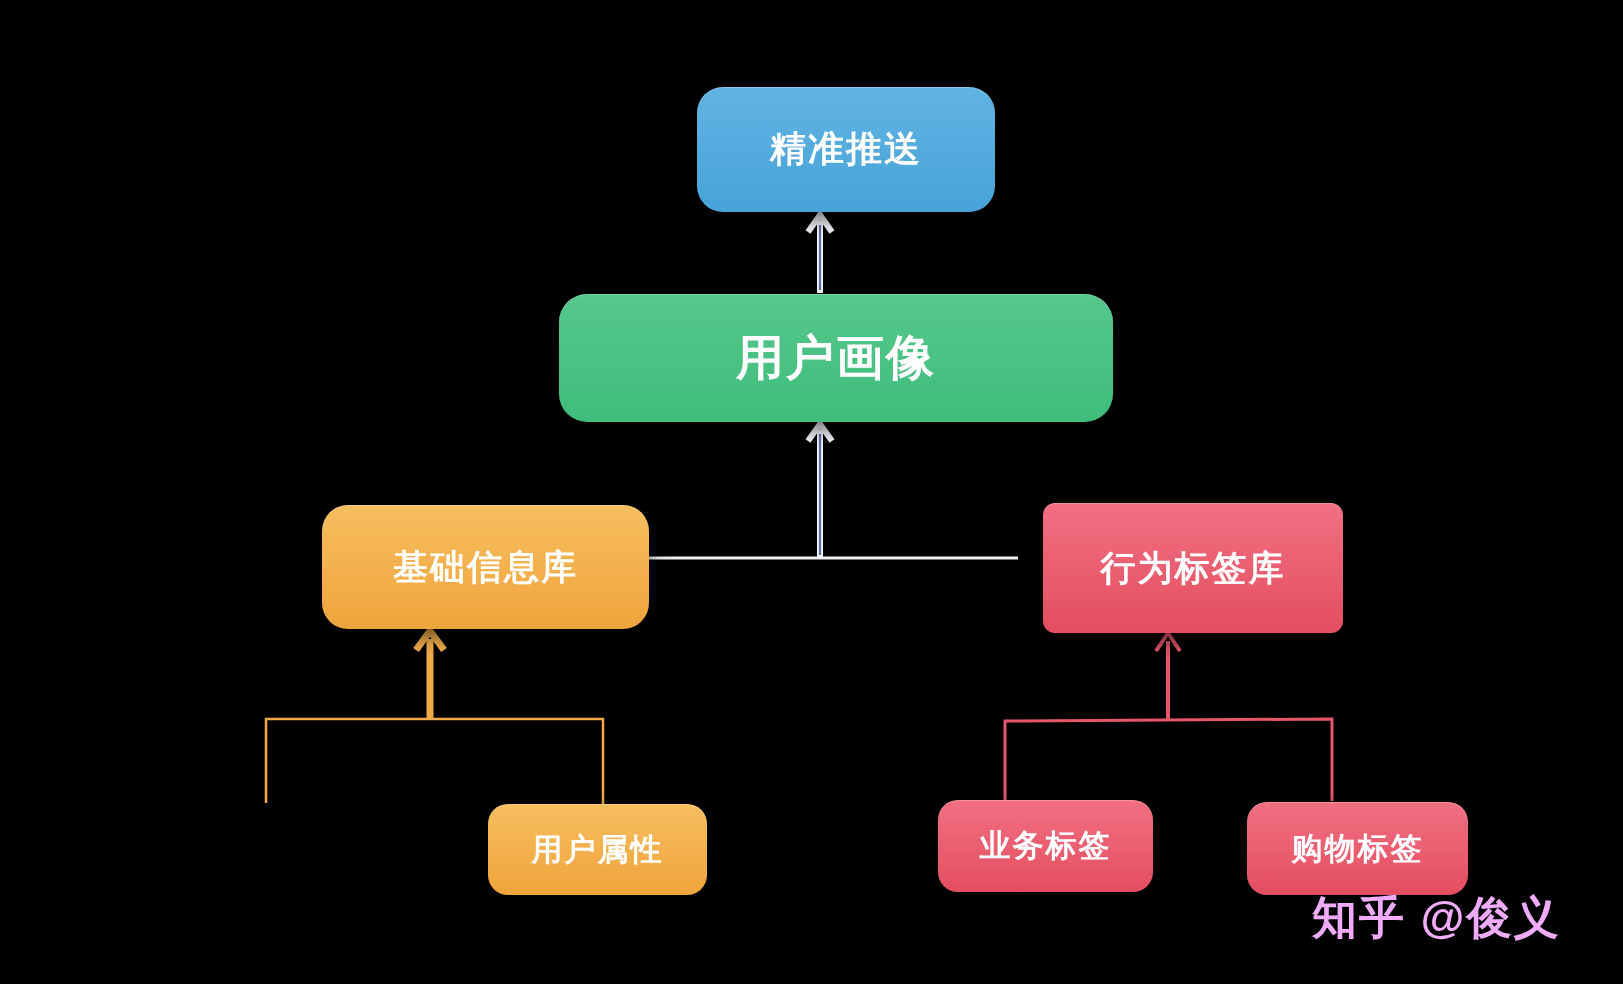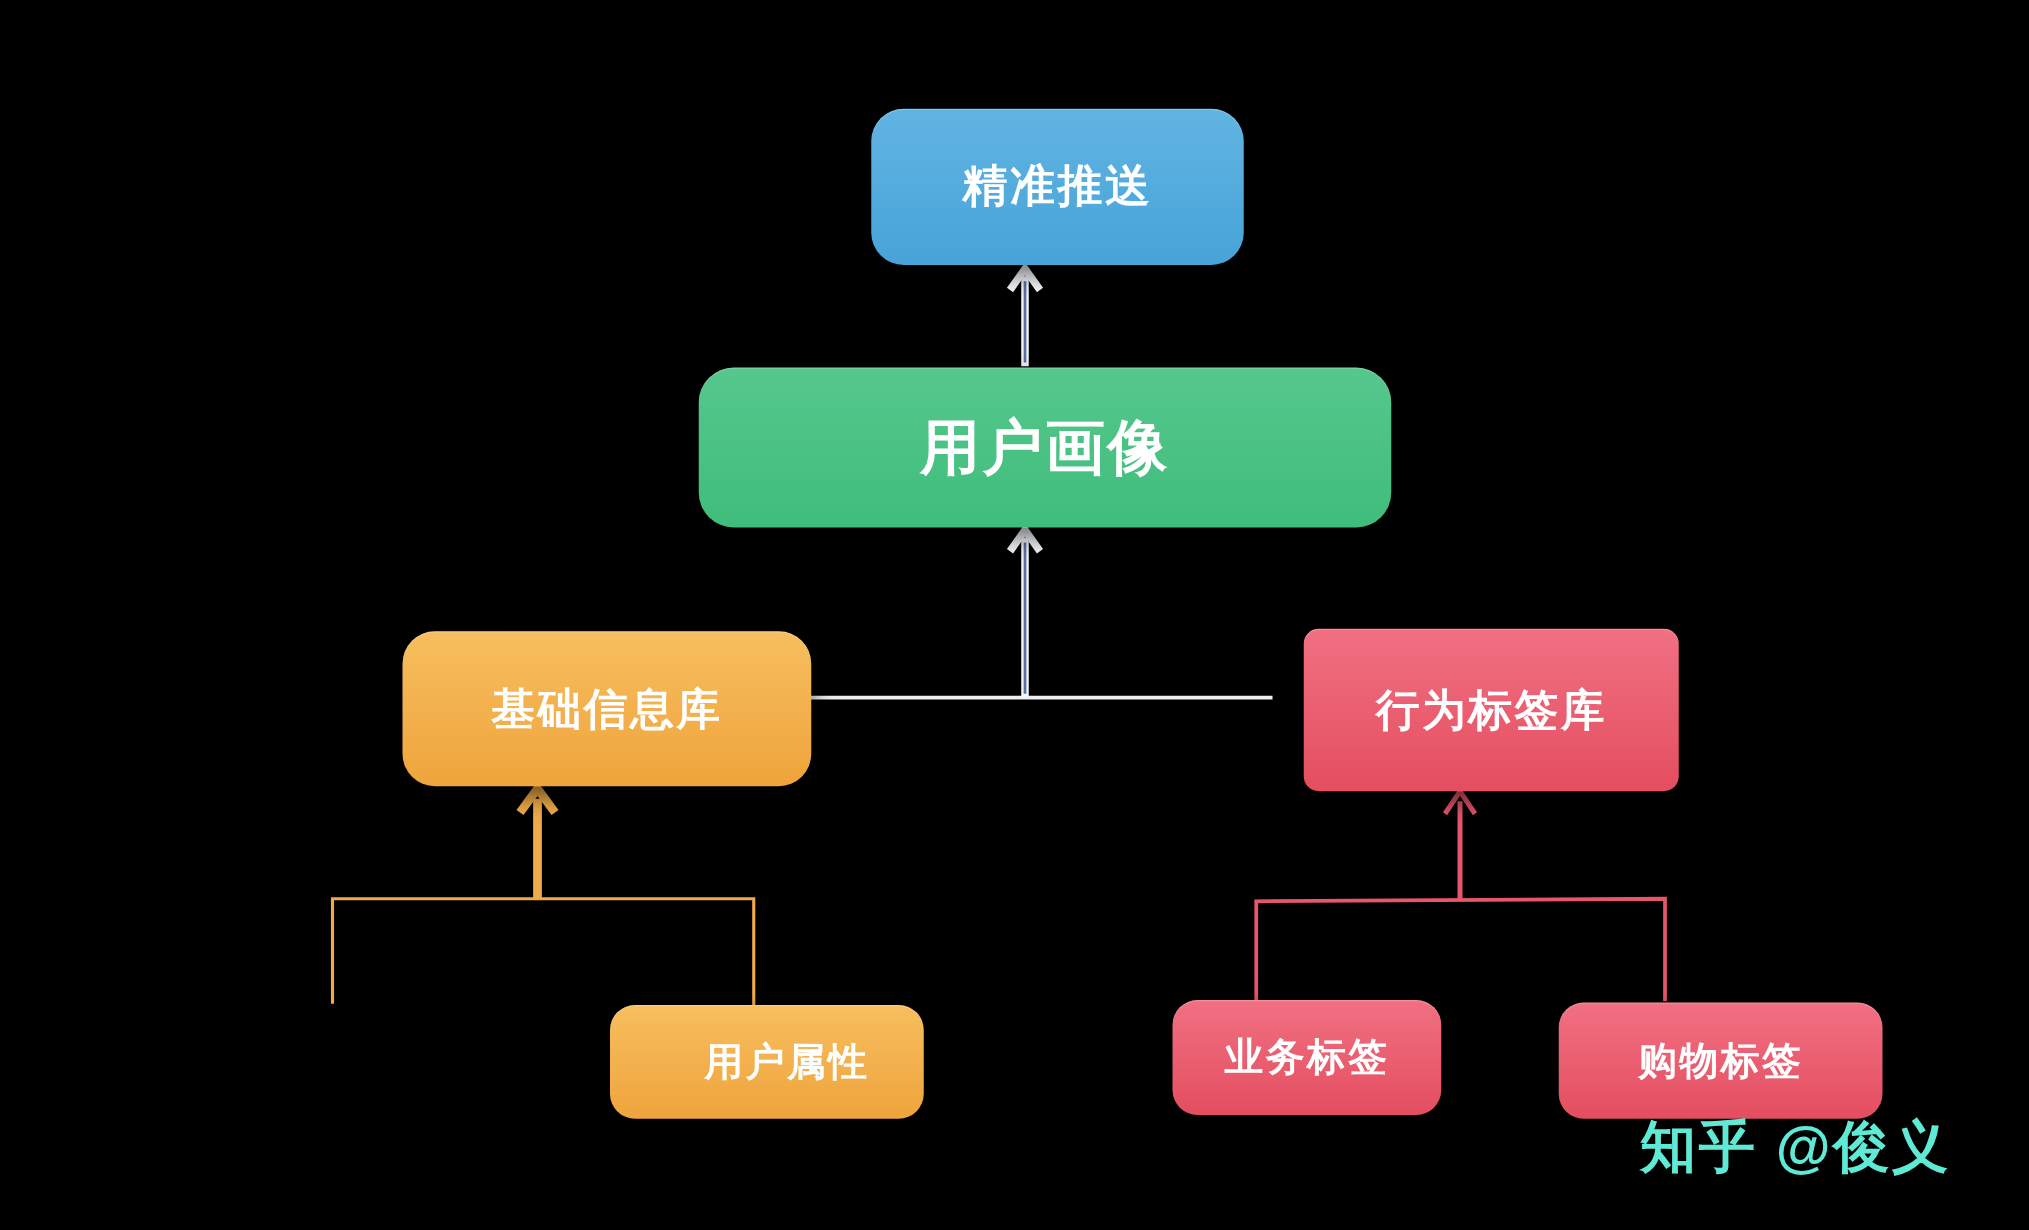--- a/index.html
+++ b/index.html
@@ -35,23 +35,23 @@
     box-shadow: 0 8px 18px rgba(0,0,0,0.55), inset 0 1px 0 rgba(255,255,255,0.22);
     margin-left: 25px;
   }
   
   .n-push     { left: 672px; top:  87px; width: 298px; height: 125px; border-radius: 26px; font-size: 36px; }
   .n-profile  { left: 534px; top: 294px; width: 554px; height: 128px; border-radius: 28px; font-size: 48px; }
   .n-basic    { left: 297px; top: 505px; width: 327px; height: 124px; border-radius: 26px; font-size: 35px; }
   .n-behavior { left: 1018px; top: 503px; width: 300px; height: 130px; border-radius: 26px; font-size: 35px; }
   
   .n-env  { left:  165px; top: 803px; width: 212px; height: 91px; border-radius: 20px; font-size: 31px; }
-  .n-attr { left:  463px; top: 804px; width: 219px; height: 91px; border-radius: 20px; font-size: 31px; padding-left: 32px; }
+  .n-attr { left:  463px; top: 804px; width: 219px; height: 91px; border-radius: 20px; font-size: 31px; }
   .n-biz  { left:  913px; top: 800px; width: 215px; height: 92px; border-radius: 20px; font-size: 31px; }
-  .n-shop { left: 1222px; top: 802px; width: 259px; height: 93px; border-radius: 20px; font-size: 31px; }
+  .n-shop { left: 1222px; top: 802px; width: 221px; height: 93px; border-radius: 20px; font-size: 31px; }
 
   .watermark {
     position: absolute;
     left: 1312px;
     top: 888px;
     width: 290px;
     font-size: 45px;
     font-weight: 600;
     letter-spacing: 2px;
     color: #fff;
@@ -114,15 +114,15 @@
   </div>
 
   <div class="node n-biz" style="background: linear-gradient(rgb(241, 112, 130), rgb(227, 78, 96));">
     <span>业务标签</span>
   </div>
 
   <div class="node n-shop" style="background: linear-gradient(rgb(241, 112, 130), rgb(227, 78, 96));">
     <span>购物标签</span>
   </div>
 
-  <div class="watermark" style="color: #5eead4;">知乎 @俊义</div>
+  <div class="watermark" style="color: #f0abfc;">知乎 @俊义</div>
 
 </div>
 
 </body></html>

